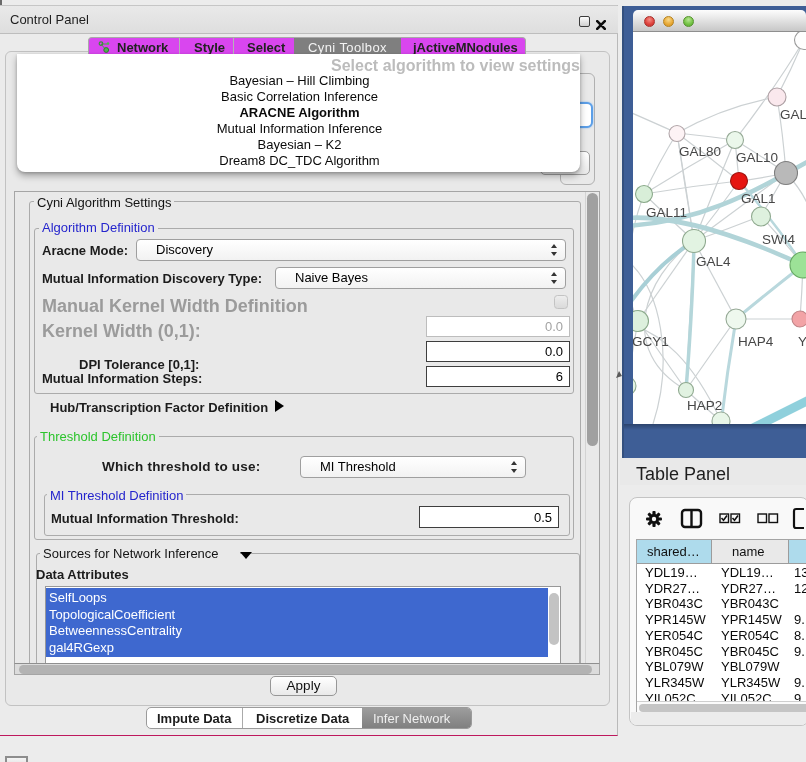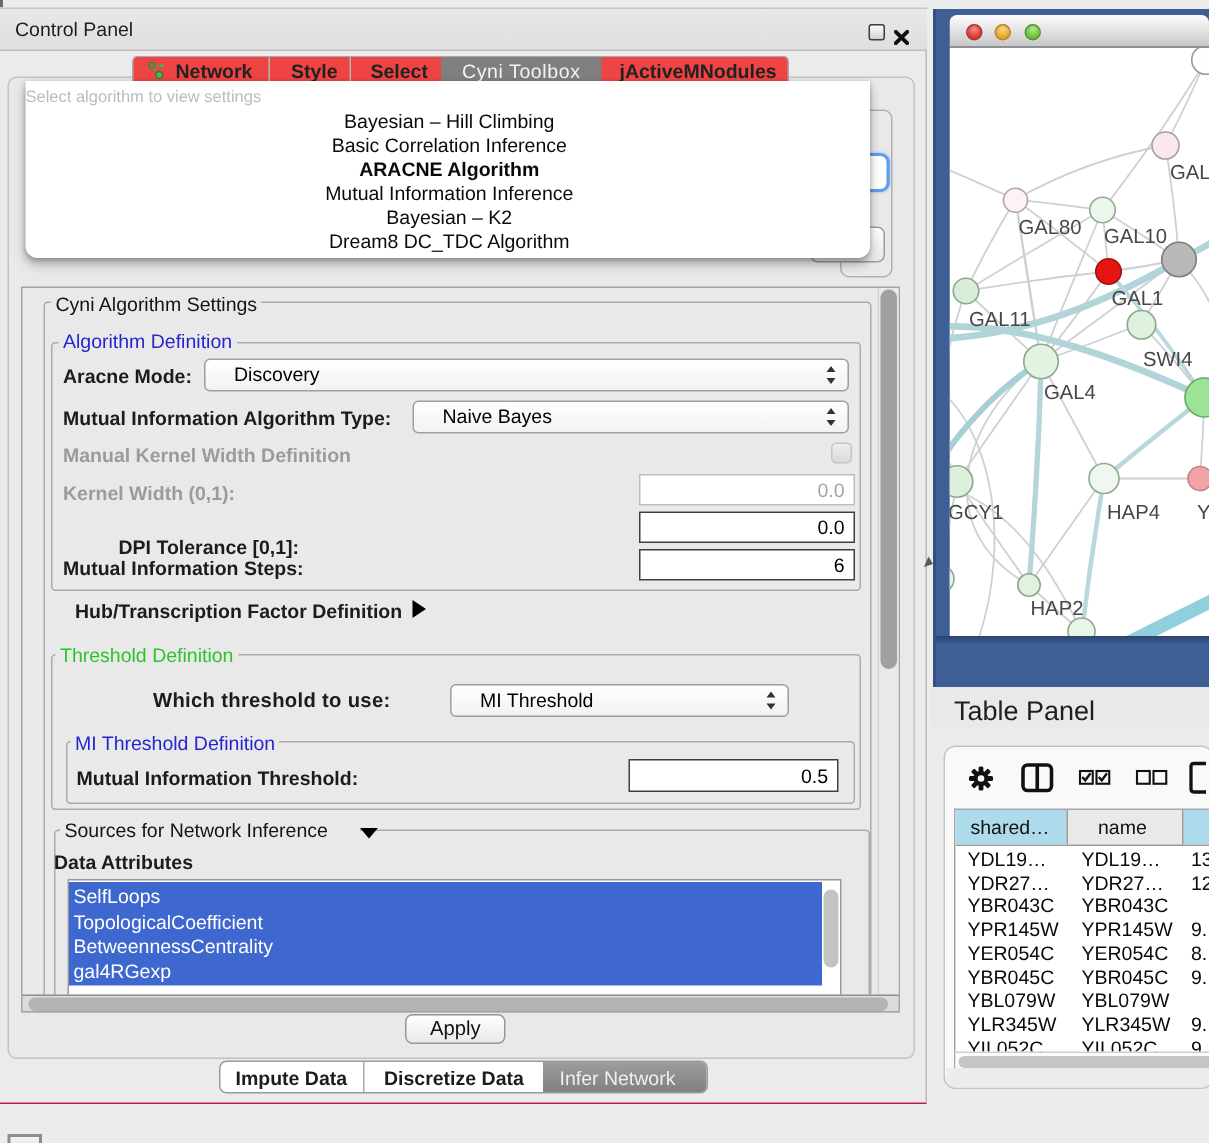--- a/index.html
+++ b/index.html
@@ -1,21 +1,21 @@
 <!DOCTYPE html>
 <html><head>
 <meta charset="utf-8">
 <style>
   html,body{margin:0;padding:0;}
   body{width:806px;height:762px;overflow:hidden;font-family:"Liberation Sans",sans-serif;background:#ececec;}
   #root{position:relative;width:806px;height:762px;background:#ececec;overflow:hidden;}
   .abs{position:absolute;}
   .b{font-weight:bold;}
   .lbl{font-size:13px;color:#1c1c1c;white-space:nowrap;}
-  .glbl{font-size:13px;color:#9b9b9b;white-space:nowrap;}
+  .glbl{font-size:18px;color:#9b9b9b;white-space:nowrap;}
   .field{position:absolute;background:#fff;font-size:13px;text-align:right;line-height:20px;padding-right:6px;box-sizing:border-box;}
   .combo{position:absolute;background:linear-gradient(#ffffff,#f2f2f2);border:1px solid #9f9f9f;border-radius:4px;font-size:13px;line-height:20px;box-sizing:border-box;}
   .combo .ar{position:absolute;right:7px;top:2px;width:8px;height:16px;}
   .gbox{position:absolute;border:1px solid #ababab;border-radius:3px;}
   .glab{position:absolute;background:#e9e9e9;padding:0 3px;font-size:13px;white-space:nowrap;}
 </style>
 </head>
 <body>
 <div id="root">
 
@@ -26,21 +26,21 @@
     <div class="abs" style="left:0;top:0;width:618px;height:27px;background:linear-gradient(#e9e9e9,#dedede);border-bottom:1px solid #bdbdbd;">
       <div class="abs" style="left:10px;top:6px;font-size:13px;color:#1e1e1e;">Control Panel</div>
       <div class="abs" style="left:579px;top:10px;width:9px;height:9px;border:1.6px solid #3c3c3c;border-radius:2px;background:linear-gradient(#fdfdfd,#d0d0d0);"></div>
       <svg class="abs" style="left:596px;top:14px;" width="10" height="10" viewBox="0 0 10 10">
           <path d="M1.2 1.2 L8.8 8.8 M8.8 1.2 L1.2 8.8" stroke="#0d0d0d" stroke-width="2.6" stroke-linecap="round"></path>
         </svg>
     </div>
 
     <div class="abs" style="left:5px;top:45px;width:605px;height:655px;background:#e9e9e9;border:1px solid #c2c2c2;border-radius:6px;box-sizing:border-box;"></div>
 
-    <div class="abs" style="left:88px;top:31px;width:438px;height:18px;background:#ef4444;border:1px solid #a9a9a9;border-bottom:none;border-radius:4px 4px 0 0;box-sizing:border-box;">
+    <div class="abs" style="left:88px;top:31px;width:438px;height:18px;background:#d946ef;border:1px solid #a9a9a9;border-bottom:none;border-radius:4px 4px 0 0;box-sizing:border-box;">
       <div class="abs" style="left:90px;top:0;width:1px;height:18px;background:#b5b5b5;"></div>
       <div class="abs" style="left:144px;top:0;width:1px;height:18px;background:#b5b5b5;"></div>
 
       <div class="abs" style="left:205px;top:0;width:107px;height:18px;background:#7f7f7f;"></div>
       <svg class="abs" style="left:9px;top:3px;" width="12" height="12" viewBox="0 0 12 12">
         <path d="M3 3 L8 9 M3 3 L9 3" stroke="#4a9e4a" stroke-width="1" fill="none"></path>
         <circle cx="3" cy="2.6" r="1.8" fill="none" stroke="#3c8e3c" stroke-width="1.2"></circle>
         <circle cx="8.2" cy="9" r="2.4" fill="#51b151" stroke="#2f7d2f" stroke-width="1"></circle>
         <circle cx="10" cy="2.6" r="1.3" fill="#51b151"></circle>
       </svg>
@@ -66,21 +66,21 @@
         <div class="glab" style="left:24px;top:33px;color:#2525cd;">Algorithm Definition</div>
 
         <div class="abs lbl b" style="left:27px;top:56px;">Aracne Mode:</div>
         <div class="combo" style="left:121px;top:52px;width:430px;height:22px;">
           <span style="padding-left:19px;">Discovery</span>
           <svg class="ar" viewBox="0 0 8 16">
               <path d="M1 6 L4 2 L7 6 Z M1 10 L4 14 L7 10 Z" fill="#333"></path>
             </svg>
         </div>
 
-        <div class="abs lbl b" style="left:27px;top:84px;">Mutual Information Algorithm Type:</div>
+        <div class="abs lbl b" style="left:27px;top:84px;">Mutual Information Discovery Type:</div>
         <div class="combo" style="left:260px;top:80px;width:291px;height:22px;">
           <span style="padding-left:19px;text-align:center;">Naive Bayes</span>
           <svg class="ar" viewBox="0 0 8 16">
               <path d="M1 6 L4 2 L7 6 Z M1 10 L4 14 L7 10 Z" fill="#333"></path>
             </svg>
         </div>
 
         <div class="abs glbl b" style="left:27px;top:109px;">Manual Kernel Width Definition</div>
         <div class="abs" style="left:539px;top:108px;width:14px;height:14px;border-radius:3.5px;background:linear-gradient(#ededed,#dadada);border:1px solid #c3c3c3;box-sizing:border-box;"></div>
 
@@ -146,21 +146,21 @@
     <div class="abs" style="left:146px;top:701px;width:326px;height:22px;background:#fff;border:1px solid #9b9b9b;border-radius:5px;box-sizing:border-box;overflow:hidden;">
       <div class="abs" style="left:95px;top:0;width:1px;height:22px;background:#aaa;"></div>
       <div class="abs" style="left:215px;top:0;width:111px;height:22px;background:linear-gradient(#9d9d9d,#7d7d7d);"></div>
       <div class="abs lbl b" style="left:10px;top:3px;">Impute Data</div>
       <div class="abs lbl b" style="left:109px;top:3px;">Discretize Data</div>
       <div class="abs lbl" style="left:226px;top:3px;color:#efefef;">Infer Network</div>
     </div>
   </div>
 
   <div class="abs" style="left:17px;top:54px;width:563px;height:118px;background:#fff;border-radius:0 0 8px 8px;box-shadow:0 4px 7px rgba(0,0,0,0.30),0 1px 3px rgba(0,0,0,0.18);">
-    <div style="text-align:left;padding-top:4px;font-size:11px;line-height:15px;color:#bcbcbc;">Select algorithm to view settings</div>
+    <div style="text-align:right;padding-top:4px;font-size:16px;line-height:15px;color:#bcbcbc;font-weight:bold;">Select algorithm to view settings</div>
     <div style="padding-left:2px;font-size:13px;color:#0a0a0a;line-height:16px;text-align:center;">
       <div>Bayesian – Hill Climbing</div>
       <div>Basic Correlation Inference</div>
       <div class="b">ARACNE Algorithm</div>
       <div>Mutual Information Inference</div>
       <div>Bayesian – K2</div>
       <div>Dream8 DC_TDC Algorithm</div>
     </div>
   </div>
 

